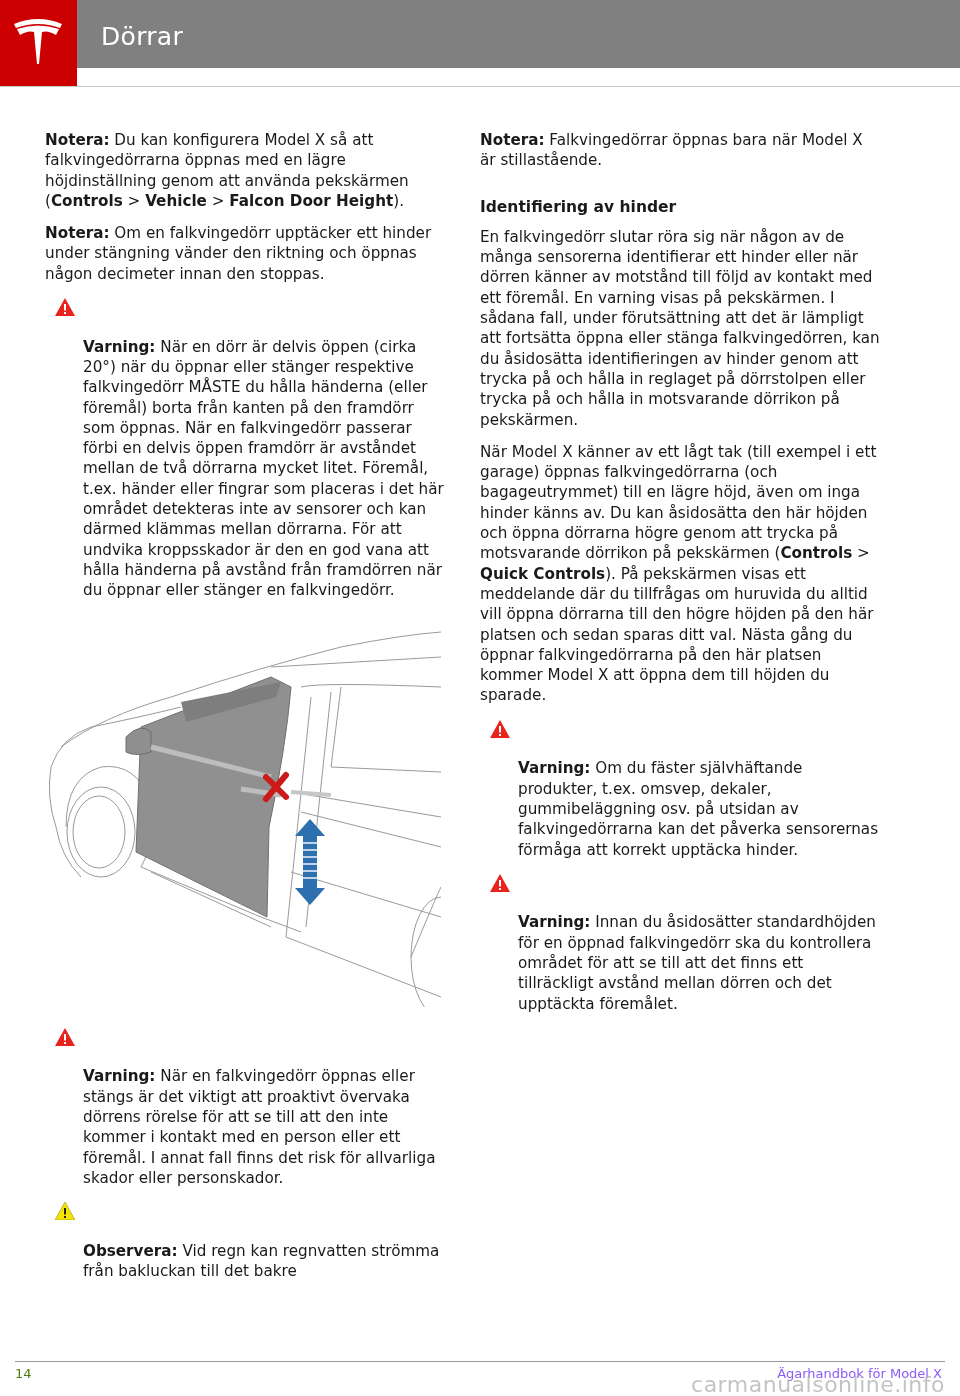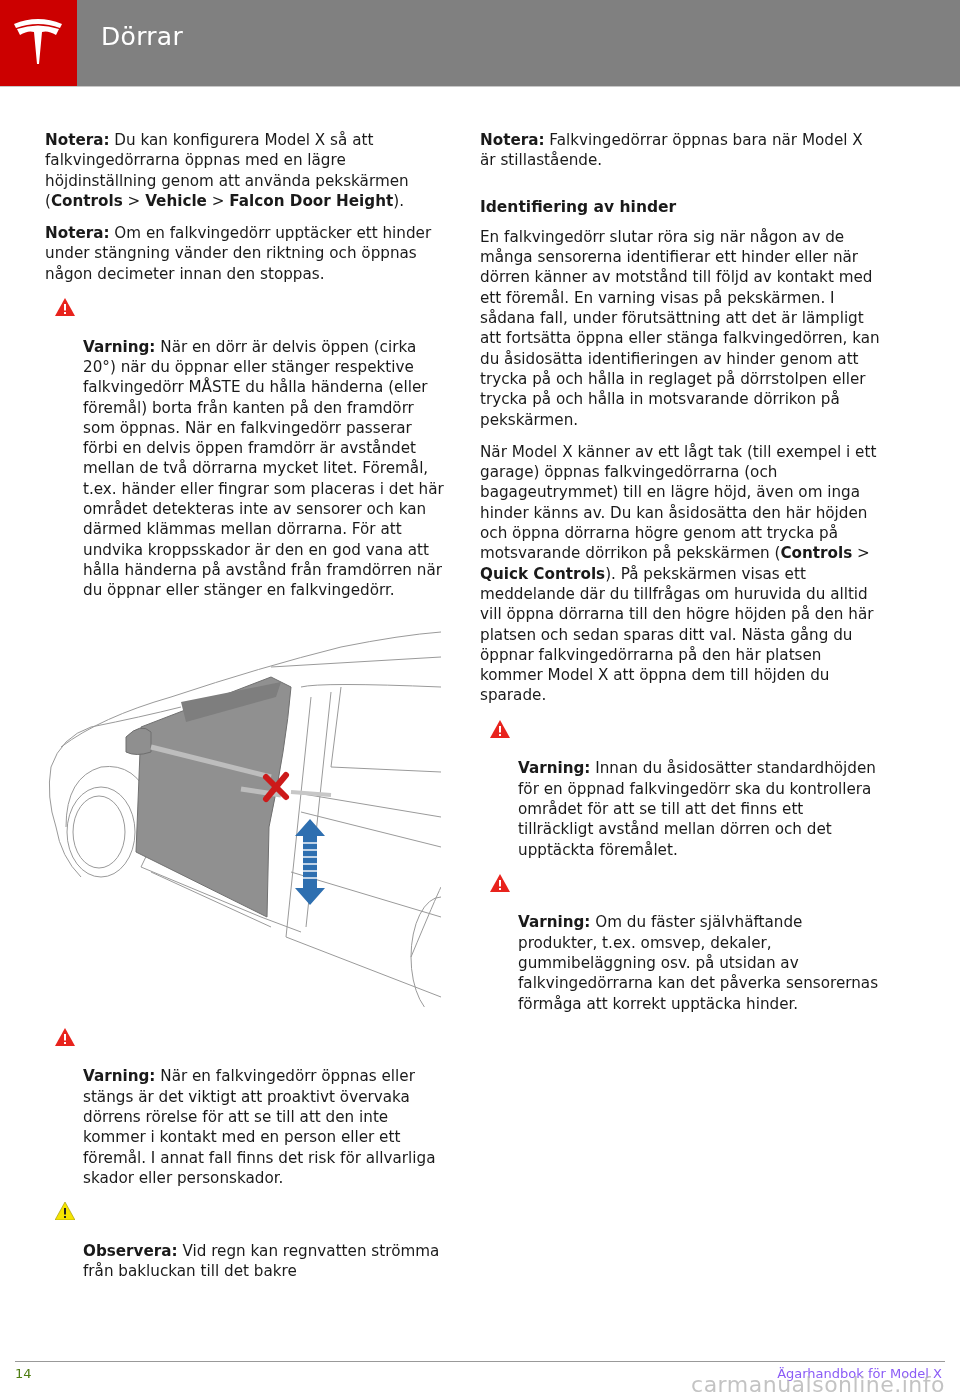--- a/index.html
+++ b/index.html
@@ -1,21 +1,21 @@
 <!DOCTYPE html>
 <html><head>
 <meta charset="utf-8">
 <style>
   html, body { margin: 0; padding: 0; }
   body {
     width: 960px; height: 1396px; position: relative; overflow: hidden;
     background: #ffffff; color: #1a1a1a;
     font-family: "DejaVu Sans", sans-serif;
   }
-  .header { position: absolute; left: 0; top: 0; width: 960px; height: 86px; background: #808080; }
+  .header { position: absolute; left: 0; top: 0; width: 960px; height: 68px; background: #808080; }
   .header-bottom { position: absolute; left: 0; top: 86px; width: 960px; height: 1px; background: #c8c8c8; }
   .logo-box { position: absolute; left: 0; top: 0; width: 77px; height: 86px; background: #cc0000; }
   .logo-box svg { position: absolute; left: 12px; top: 16px; }
   .page-title { position: absolute; left: 101px; top: 22px; font-size: 25px; color: #ffffff; letter-spacing: 0.3px; }
 
   .col { position: absolute; font-size: 15.2px; line-height: 20.3px; }
   .col-left { left: 45px; top: 130px; width: 400px; }
   .col-right { left: 480px; top: 130px; width: 400px; }
   p { margin: 0 0 12px 0; }
   b { font-weight: bold; }
@@ -127,28 +127,28 @@
   <p>En falkvingedörr slutar röra sig när någon av de många sensorerna identifierar ett hinder eller när dörren känner av motstånd till följd av kontakt med ett föremål. En varning visas på pekskärmen. I sådana fall, under förutsättning att det är lämpligt att fortsätta öppna eller stänga falkvingedörren, kan du åsidosätta identifieringen av hinder genom att trycka på och hålla in reglaget på dörrstolpen eller trycka på och hålla in motsvarande dörrikon på pekskärmen.</p>
   <p>
     <span>När Model X känner av ett lågt tak (till exempel i ett garage) öppnas falkvingedörrarna (och bagageutrymmet) till en lägre höjd, även om inga hinder känns av. Du kan åsidosätta den här höjden och öppna dörrarna högre genom att trycka på motsvarande dörrikon på pekskärmen (</span><b>Controls</b><span> &gt; </span><b>Quick Controls</b><span>). På pekskärmen visas ett meddelande där du tillfrågas om huruvida du alltid vill öppna dörrarna till den högre höjden på den här platsen och sedan sparas ditt val. Nästa gång du öppnar falkvingedörrarna på den här platsen kommer Model X att öppna dem till höjden du sparade.</span>
   </p>
   <div class="alert">
     <svg class="ico" viewBox="0 0 20 18">
         <path d="M10 0 L20 18 L0 18 Z" fill="#e8231d"></path>
         <rect x="9" y="6" width="2" height="6.5" fill="#fff"></rect>
         <rect x="9" y="14" width="2" height="2" fill="#fff"></rect>
       </svg>
-    <b>Varning:</b><span> Innan du åsidosätter standardhöjden för en öppnad falkvingedörr ska du kontrollera området för att se till att det finns ett tillräckligt avstånd mellan dörren och det upptäckta föremålet.</span>
+    <b>Varning:</b><span> Om du fäster självhäftande produkter, t.ex. omsvep, dekaler, gummibeläggning osv. på utsidan av falkvingedörrarna kan det påverka sensorernas förmåga att korrekt upptäcka hinder.</span>
   </div>
   <div class="alert">
     <svg class="ico" viewBox="0 0 20 18">
         <path d="M10 0 L20 18 L0 18 Z" fill="#e8231d"></path>
         <rect x="9" y="6" width="2" height="6.5" fill="#fff"></rect>
         <rect x="9" y="14" width="2" height="2" fill="#fff"></rect>
       </svg>
-    <b>Varning:</b><span> Om du fäster självhäftande produkter, t.ex. omsvep, dekaler, gummibeläggning osv. på utsidan av falkvingedörrarna kan det påverka sensorernas förmåga att korrekt upptäcka hinder.</span>
+    <b>Varning:</b><span> Innan du åsidosätter standardhöjden för en öppnad falkvingedörr ska du kontrollera området för att se till att det finns ett tillräckligt avstånd mellan dörren och det upptäckta föremålet.</span>
   </div>
 </div>
 
 <div class="footer-line"></div>
 <div class="page-num">14</div>
 <div class="footer-title">Ägarhandbok för Model X</div>
 <div class="watermark">carmanualsonline.info</div>
 
 </body></html>

